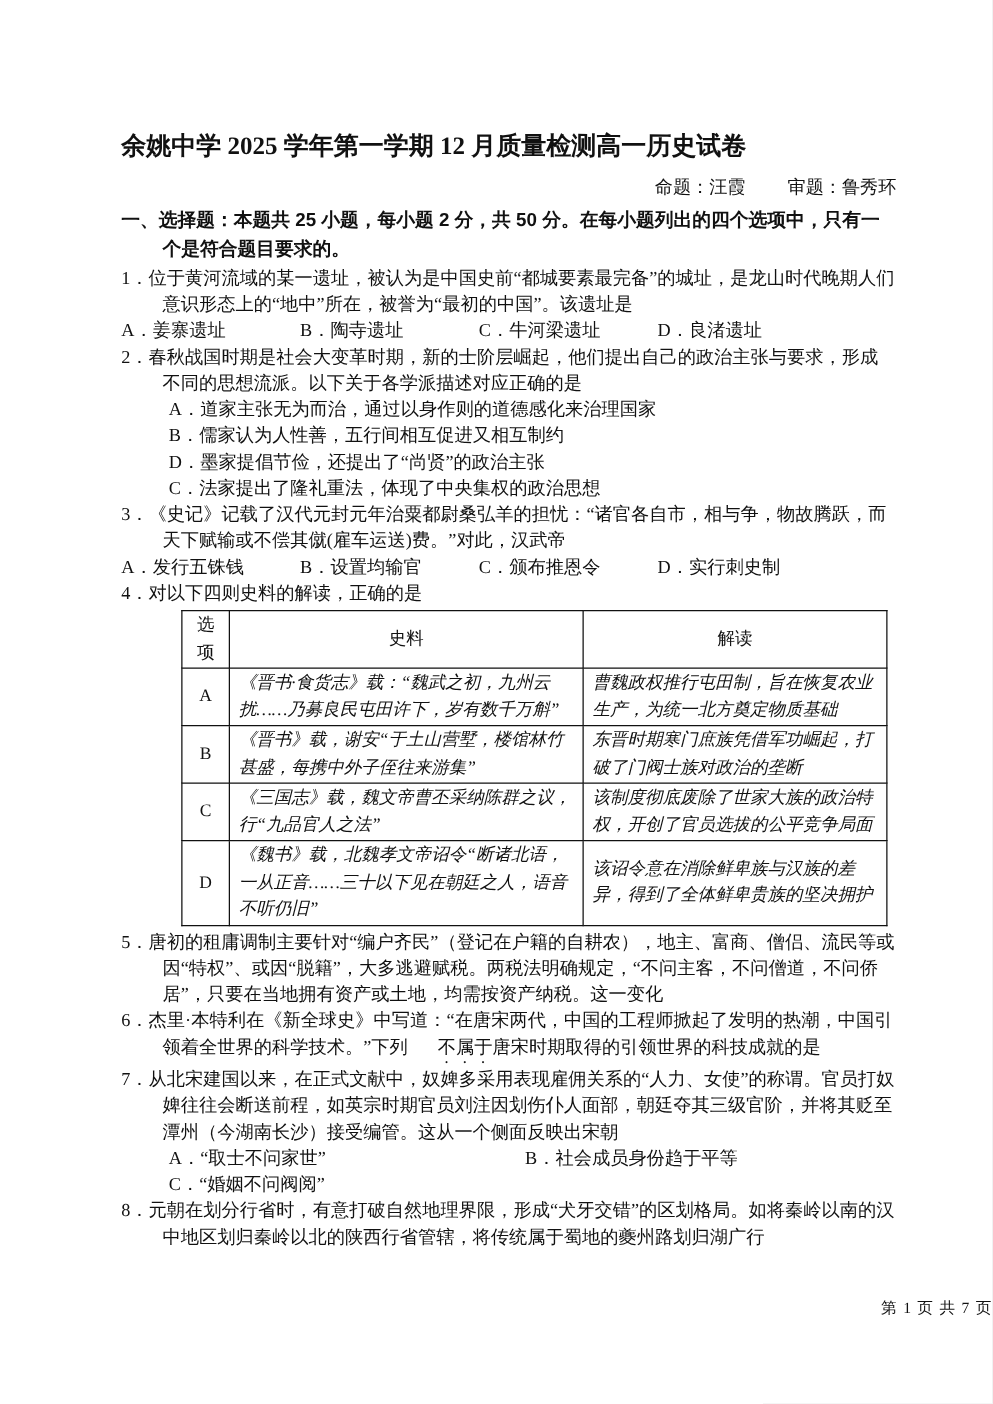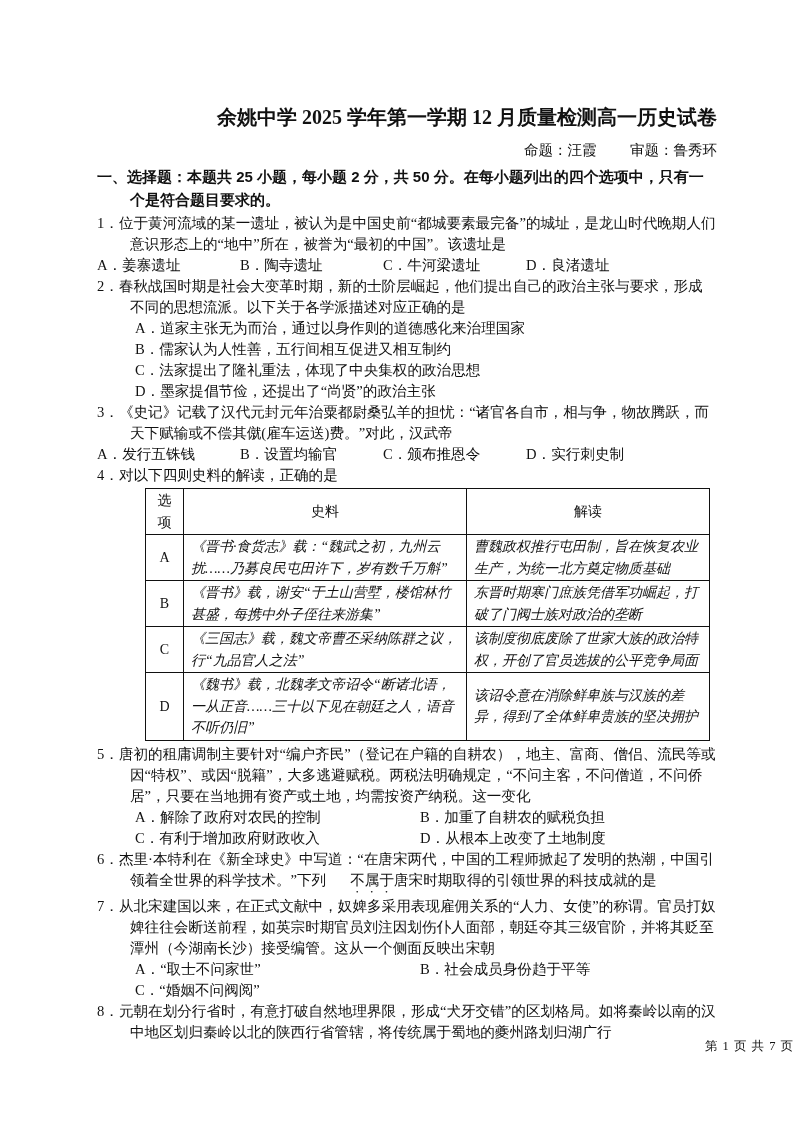--- a/index.html
+++ b/index.html
@@ -14,21 +14,21 @@
     line-height:21px;
     box-sizing:border-box;
     padding:103px 77px 0 97px;
     overflow:hidden;
   }
   .title {
     margin:0 0 9px 0;
     font-size:20px;
     line-height:28px;
     font-weight:bold;
-    text-align:right;
+    text-align:left;
     font-family:"Liberation Serif","DejaVu Serif",serif;
   }
   .byline {
     text-align:right;
     font-size:14.5px;
     line-height:21px;
     margin:0 0 4px 0;
   }
   .byline .reviewer { margin-left:30px; }
   .section-head {
@@ -117,22 +117,22 @@
     </div>
   </div>
 
   <div class="q">
     <div class="qtext">
       <span class="qnum">2．</span><span>春秋战国时期是社会大变革时期，新的士阶层崛起，他们提出自己的政治主张与要求，形成不同的思想流派。以下关于各学派描述对应正确的是</span>
     </div>
     <div class="opts-col">
       <span class="opt">A．道家主张无为而治，通过以身作则的道德感化来治理国家</span>
       <span class="opt">B．儒家认为人性善，五行间相互促进又相互制约</span>
+      <span class="opt">D．墨家提倡节俭，还提出了“尚贤”的政治主张</span>
       <span class="opt">C．法家提出了隆礼重法，体现了中央集权的政治思想</span>
-      <span class="opt">D．墨家提倡节俭，还提出了“尚贤”的政治主张</span>
     </div>
   </div>
 
   <div class="q">
     <div class="qtext">
       <span class="qnum">3．</span><span>《史记》记载了汉代元封元年治粟都尉桑弘羊的担忧：“诸官各自市，相与争，物故腾跃，而天下赋输或不偿其僦(雇车运送)费。”对此，汉武帝</span>
     </div>
     <div class="opts-row4">
       <span class="opt">A．发行五铢钱</span>
       <span class="opt">B．设置均输官</span>
@@ -180,26 +180,20 @@
           <td class="kai">该诏令意在消除鲜卑族与汉族的差异，得到了全体鲜卑贵族的坚决拥护</td>
         </tr>
       </tbody>
     </table>
   </div>
 
   <div class="q">
     <div class="qtext">
       <span class="qnum">5．</span><span>唐初的租庸调制主要针对“编户齐民”（登记在户籍的自耕农），地主、富商、僧侣、流民等或因“特权”、或因“脱籍”，大多逃避赋税。两税法明确规定，“不问主客，不问僧道，不问侨居”，只要在当地拥有资产或土地，均需按资产纳税。这一变化</span>
     </div>
-    <div class="opts-grid">
-      <span class="opt">A．解除了政府对农民的控制</span>
-      <span class="opt">B．加重了自耕农的赋税负担</span>
-      <span class="opt">C．有利于增加政府财政收入</span>
-      <span class="opt">D．从根本上改变了土地制度</span>
-    </div>
   </div>
 
   <div class="q">
     <div class="qtext">
       <span class="qnum">6．</span><span>杰里·本特利在《新全球史》中写道：“在唐宋两代，中国的工程师掀起了发明的热潮，中国引领着全世界的科学技术。”下列</span><span class="emph">不属于</span><span>唐宋时期取得的引领世界的科技成就的是</span>
     </div>
   </div>
 
   <div class="q">
     <div class="qtext">

